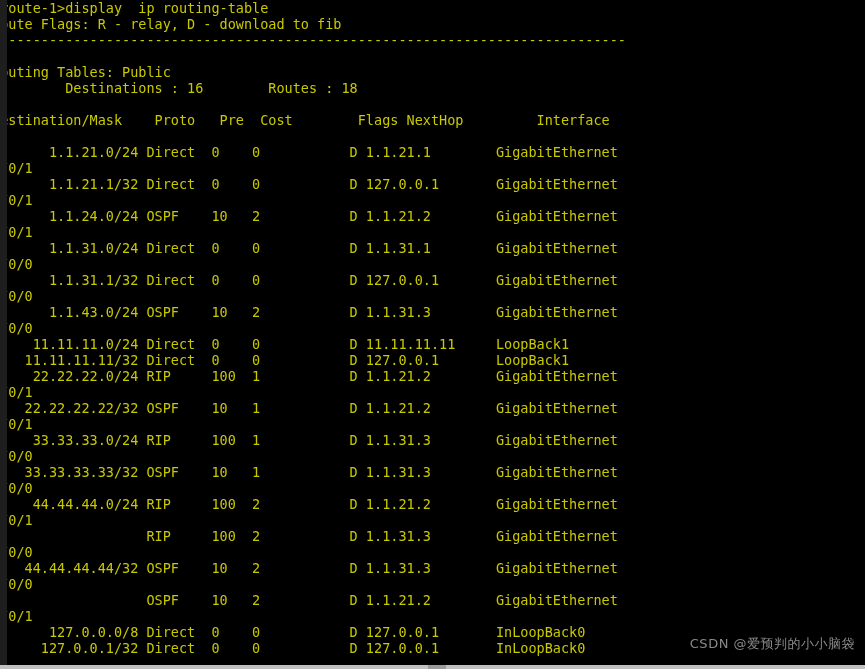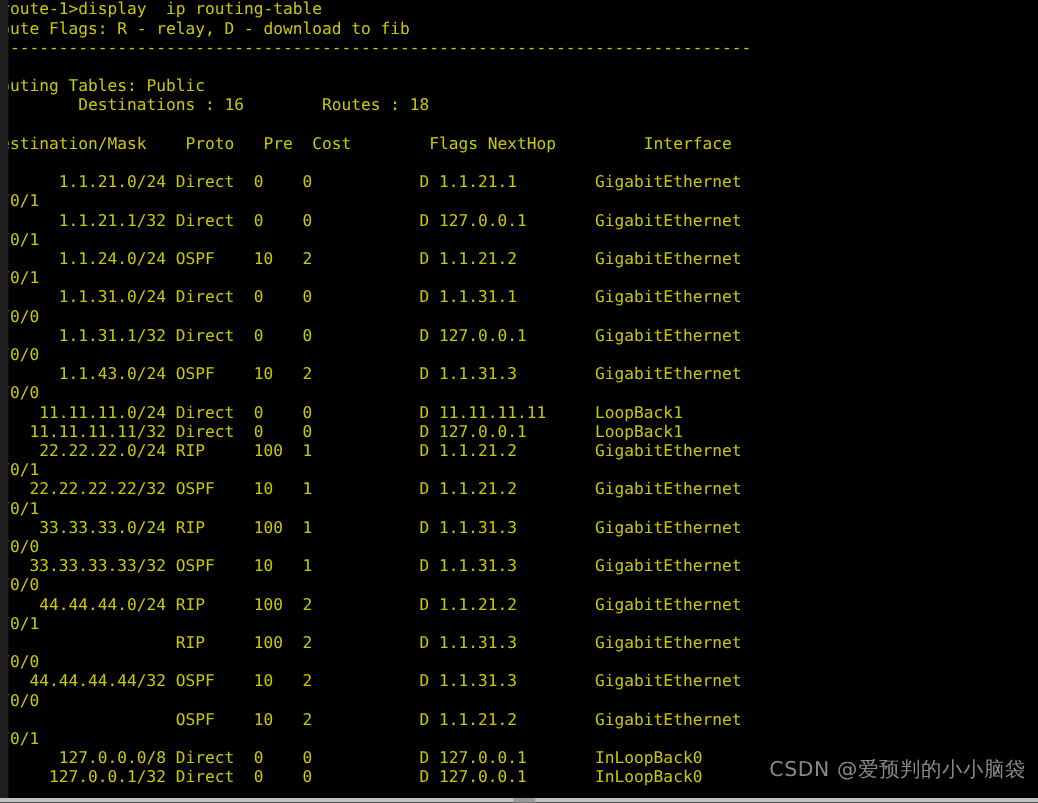--- a/index.html
+++ b/index.html
@@ -45,21 +45,21 @@
     line-height: 16px;
     white-space: pre;
     display: block;
   }
   #watermark {
     position: absolute;
     right: 10px;
     bottom: 16px;
     color: #8a8a8a;
     font-family: "DejaVu Sans", "Liberation Sans", sans-serif;
-    font-size: 17px;
+    font-size: 13px;
     letter-spacing: 0.5px;
     z-index: 4;
     white-space: pre;
   }
   #bottom-strip {
     position: absolute;
     left: 0;
     bottom: 0;
     width: 865px;
     height: 4px;

